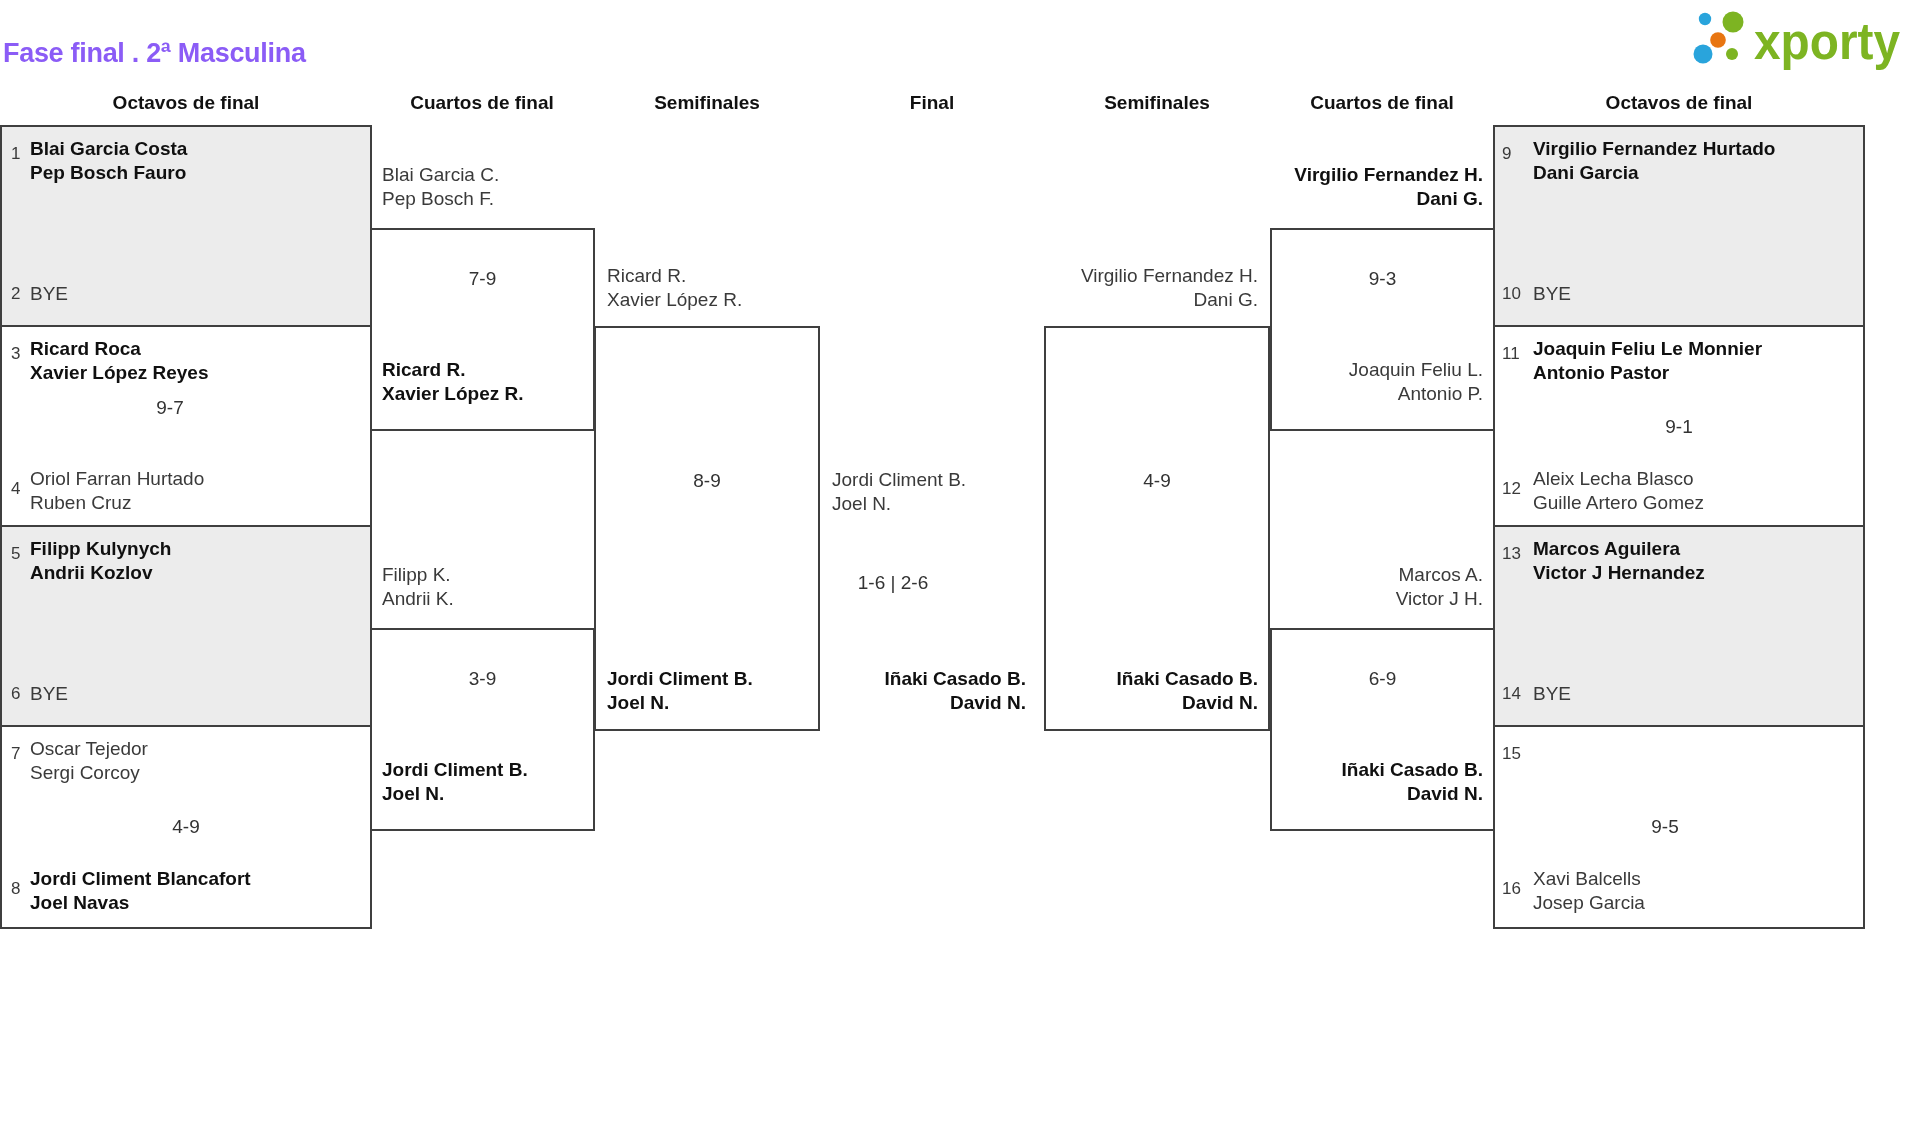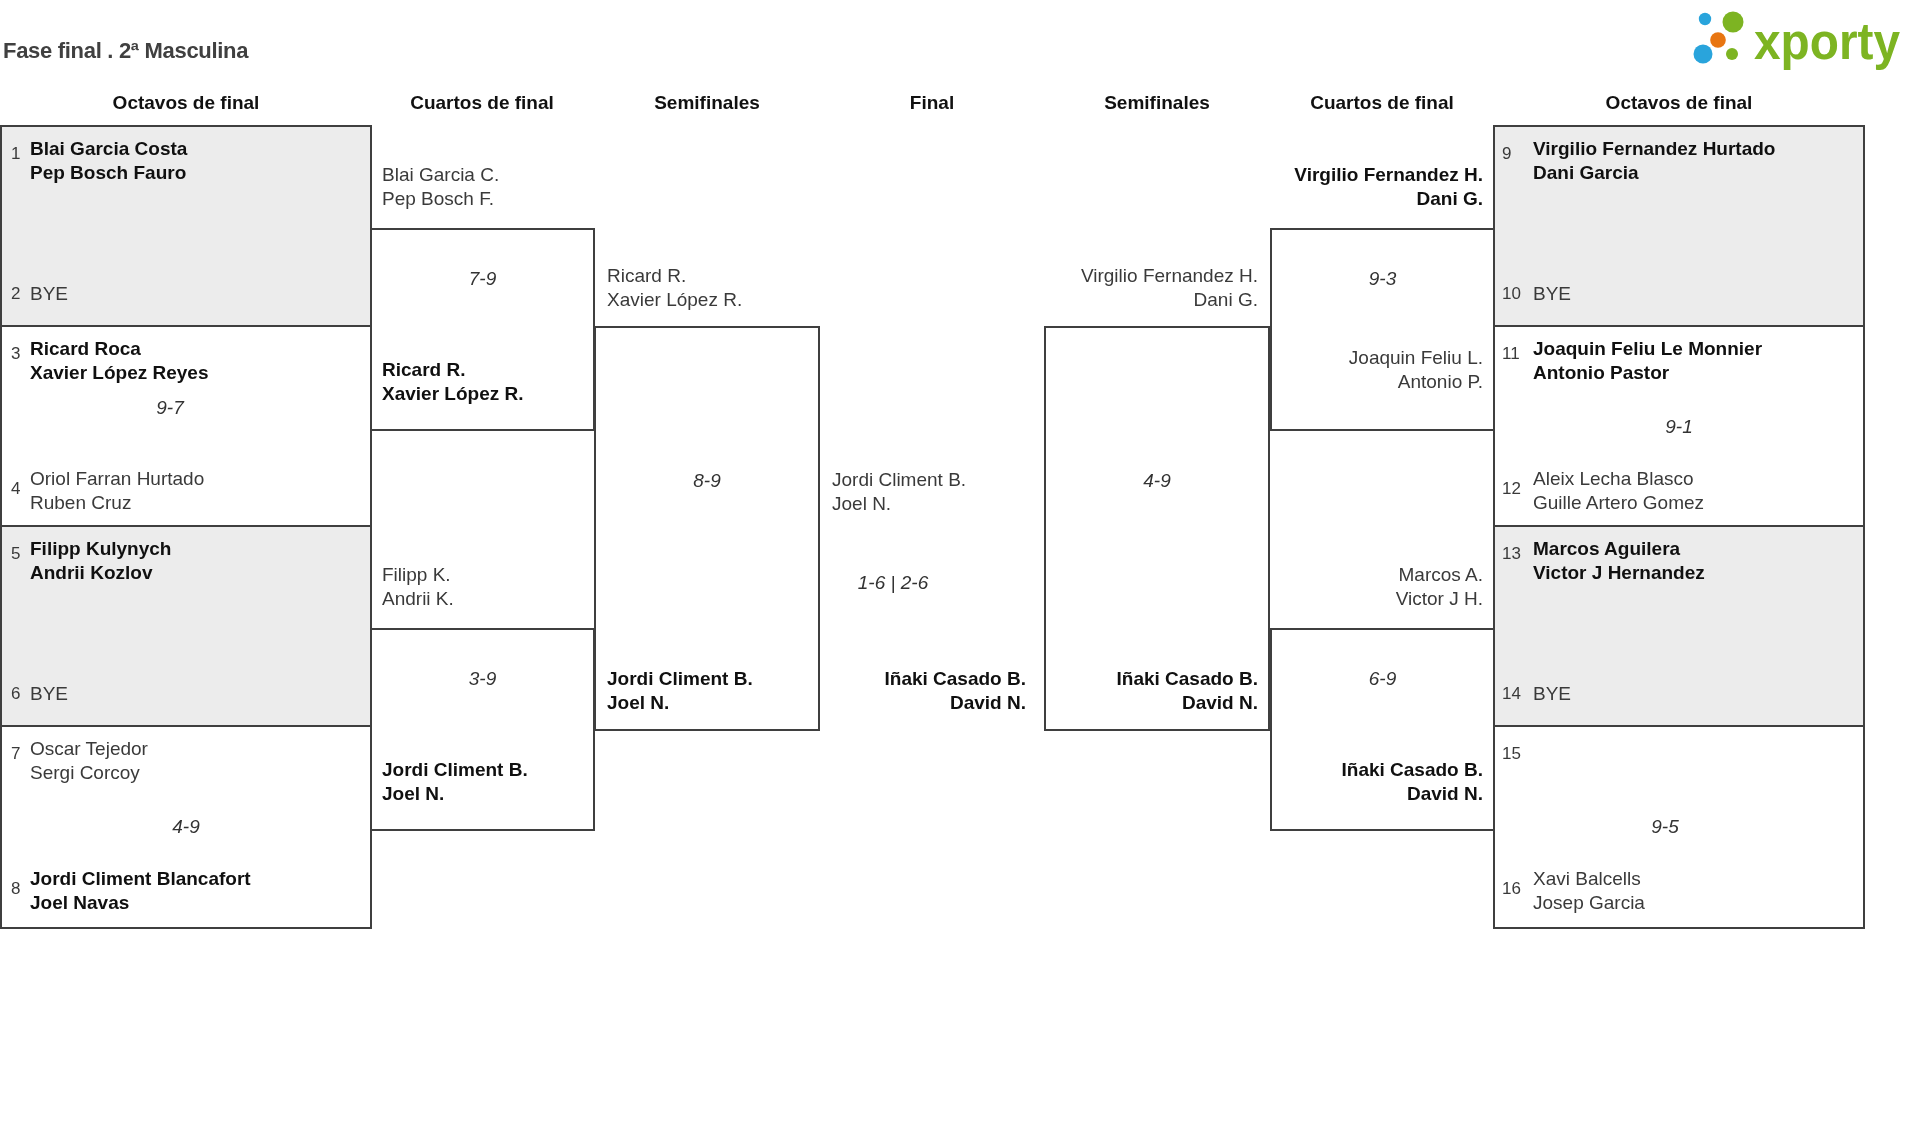--- a/index.html
+++ b/index.html
@@ -1,35 +1,35 @@
 <!DOCTYPE html>
 <html><head>
 <meta charset="utf-8">
 <style>
   html,body{margin:0;padding:0;background:#fff;}
   .canvas{
     position:relative;width:1920px;height:1133px;background:#fff;
     font-family:"Liberation Sans",sans-serif;overflow:hidden;color:#111;
   }
   .title{position:absolute;left:3px;top:4px;font-size:27px;font-weight:700;color:#111;letter-spacing:-0.3px;}
-  .subtitle{position:absolute;left:3px;top:38px;font-size:22px;font-weight:700;color:#404040;letter-spacing:-0.3px;}
+  .subtitle{position:absolute;left:3px;top:38px;font-size:27px;font-weight:700;color:#8b5cf6;letter-spacing:-0.3px;}
   .logo{position:absolute;left:1680px;top:2px;width:235px;height:74px;}
   .round-h{position:absolute;top:92px;width:300px;text-align:center;font-size:19px;font-weight:600;color:#111;white-space:nowrap;}
   .oct{position:absolute;width:372px;height:804px;top:125px;border:2px solid #3f3f3f;box-sizing:border-box;}
   .oct .cell{height:200px;border-bottom:2px solid #3f3f3f;box-sizing:border-box;}
   .oct .cell:last-child{border-bottom:none;}
   .cell.gray{background:#ececec;}
   .cell.white{background:#ffffff;}
   .mbox{position:absolute;border:2px solid #3f3f3f;box-sizing:border-box;background:transparent;}
   .team{position:absolute;font-size:19px;line-height:24px;white-space:nowrap;}
   .team.bold{font-weight:700;color:#101010;}
   .team.reg{font-weight:400;color:#3a3a3a;}
   .ra{text-align:right;}
   .seed{position:absolute;font-size:17px;color:#3a3a3a;line-height:20px;}
-  .score{position:absolute;font-size:19px;color:#333;text-align:center;line-height:20px;white-space:nowrap;font-style:italic;}
+  .score{position:absolute;font-size:19px;color:#333;text-align:center;line-height:20px;white-space:nowrap;}
 </style>
 </head>
 <body>
 
 <div class="canvas">
 
   <div class="subtitle">Fase final . 2ª Masculina</div>
 
   <svg class="logo" viewBox="0 0 235 74" xmlns="http://www.w3.org/2000/svg">
     <circle cx="25" cy="17" r="6.2" fill="#29a4dc"></circle>
@@ -192,21 +192,21 @@
   <div class="team bold ra" style="right:662px;top:667px">
     <div>Iñaki Casado B.</div>
       <div>David N.</div>
   </div>
 
   <div class="team bold ra" style="right:437px;top:163px">
     <div>Virgilio Fernandez H.</div>
       <div>Dani G.</div>
   </div>
   <div class="score" style="left:1270px;width:225px;top:269px">9-3</div>
-  <div class="team reg ra" style="right:437px;top:346px">
+  <div class="team reg ra" style="right:437px;top:358px">
     <div>Joaquin Feliu L.</div>
       <div>Antonio P.</div>
   </div>
 
   <div class="team reg ra" style="right:437px;top:563px">
     <div>Marcos A.</div>
       <div>Victor J H.</div>
   </div>
   <div class="score" style="left:1270px;width:225px;top:669px">6-9</div>
   <div class="team bold ra" style="right:437px;top:758px">

